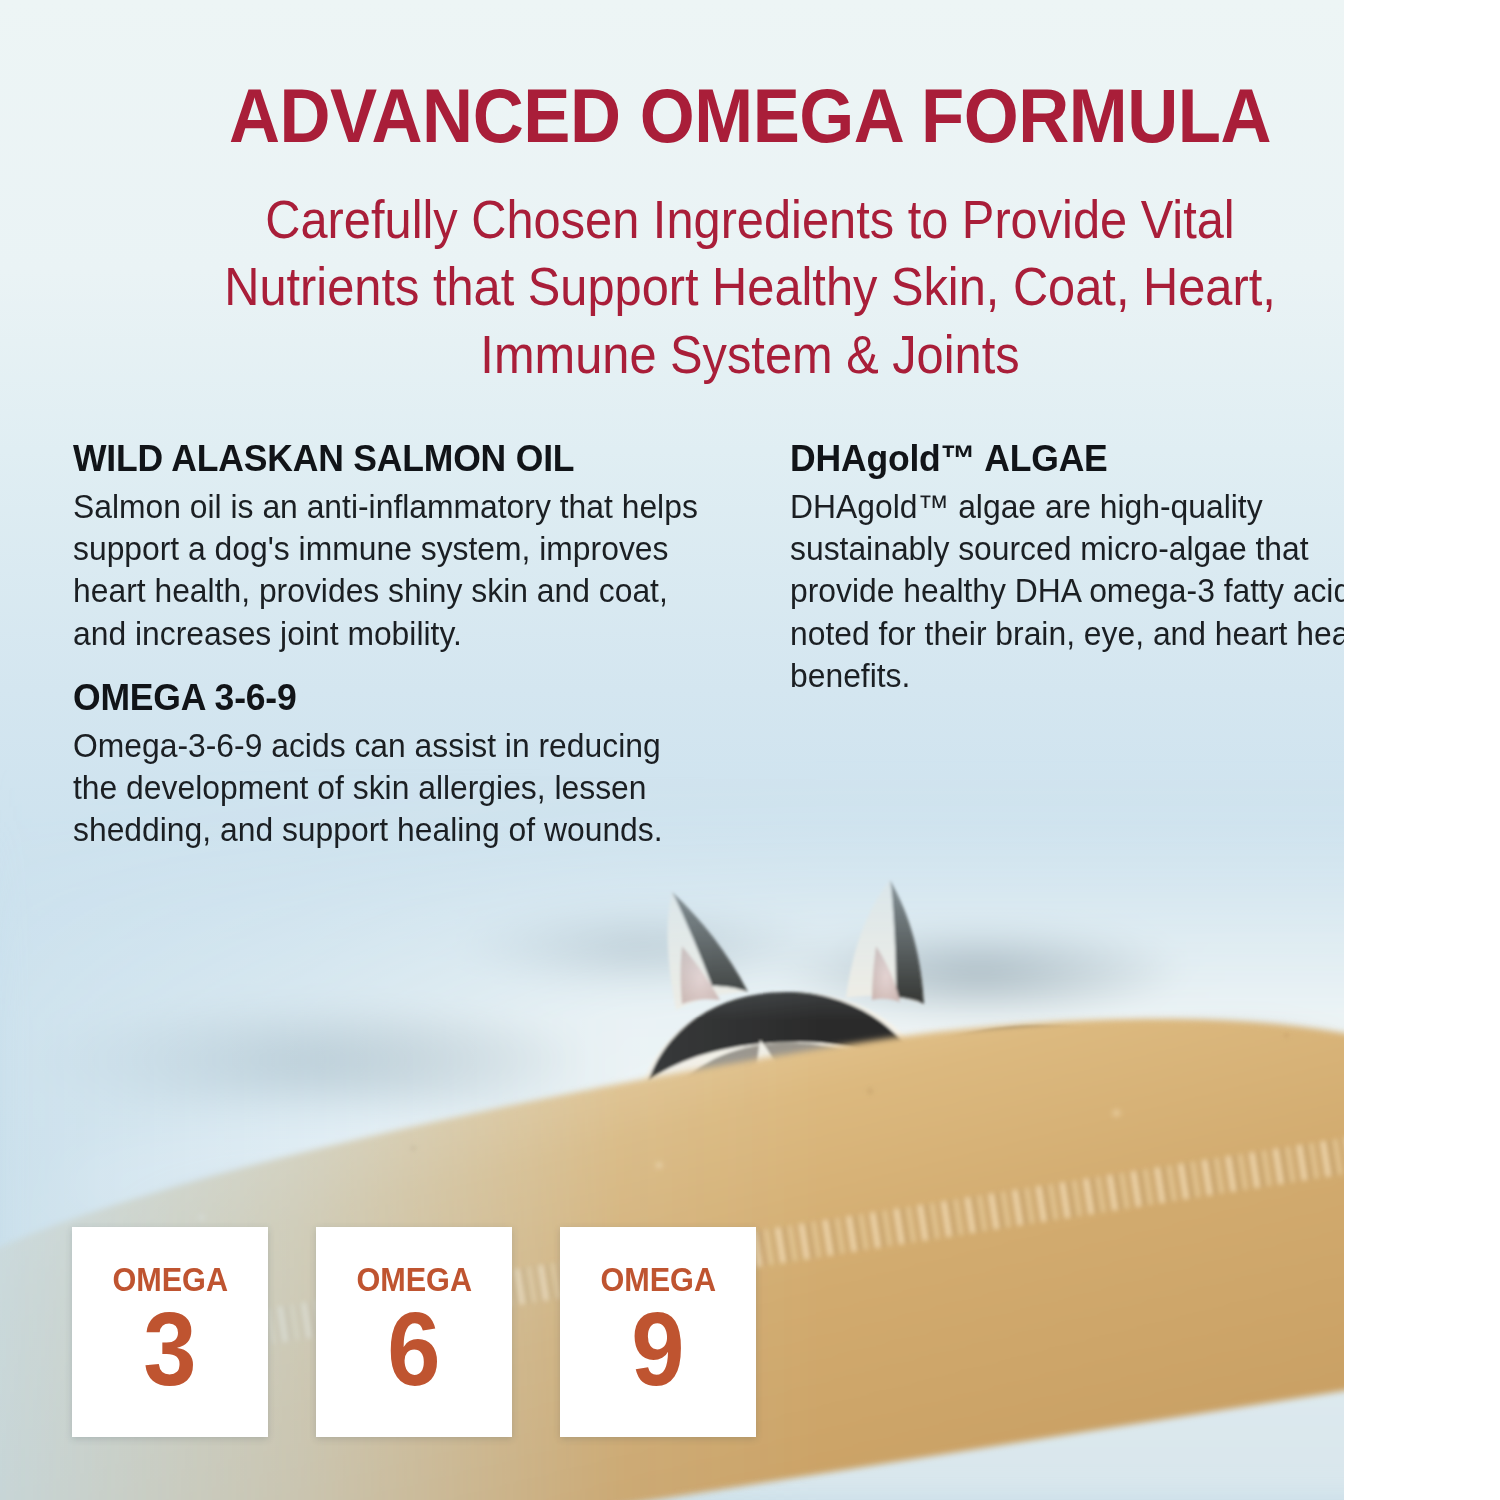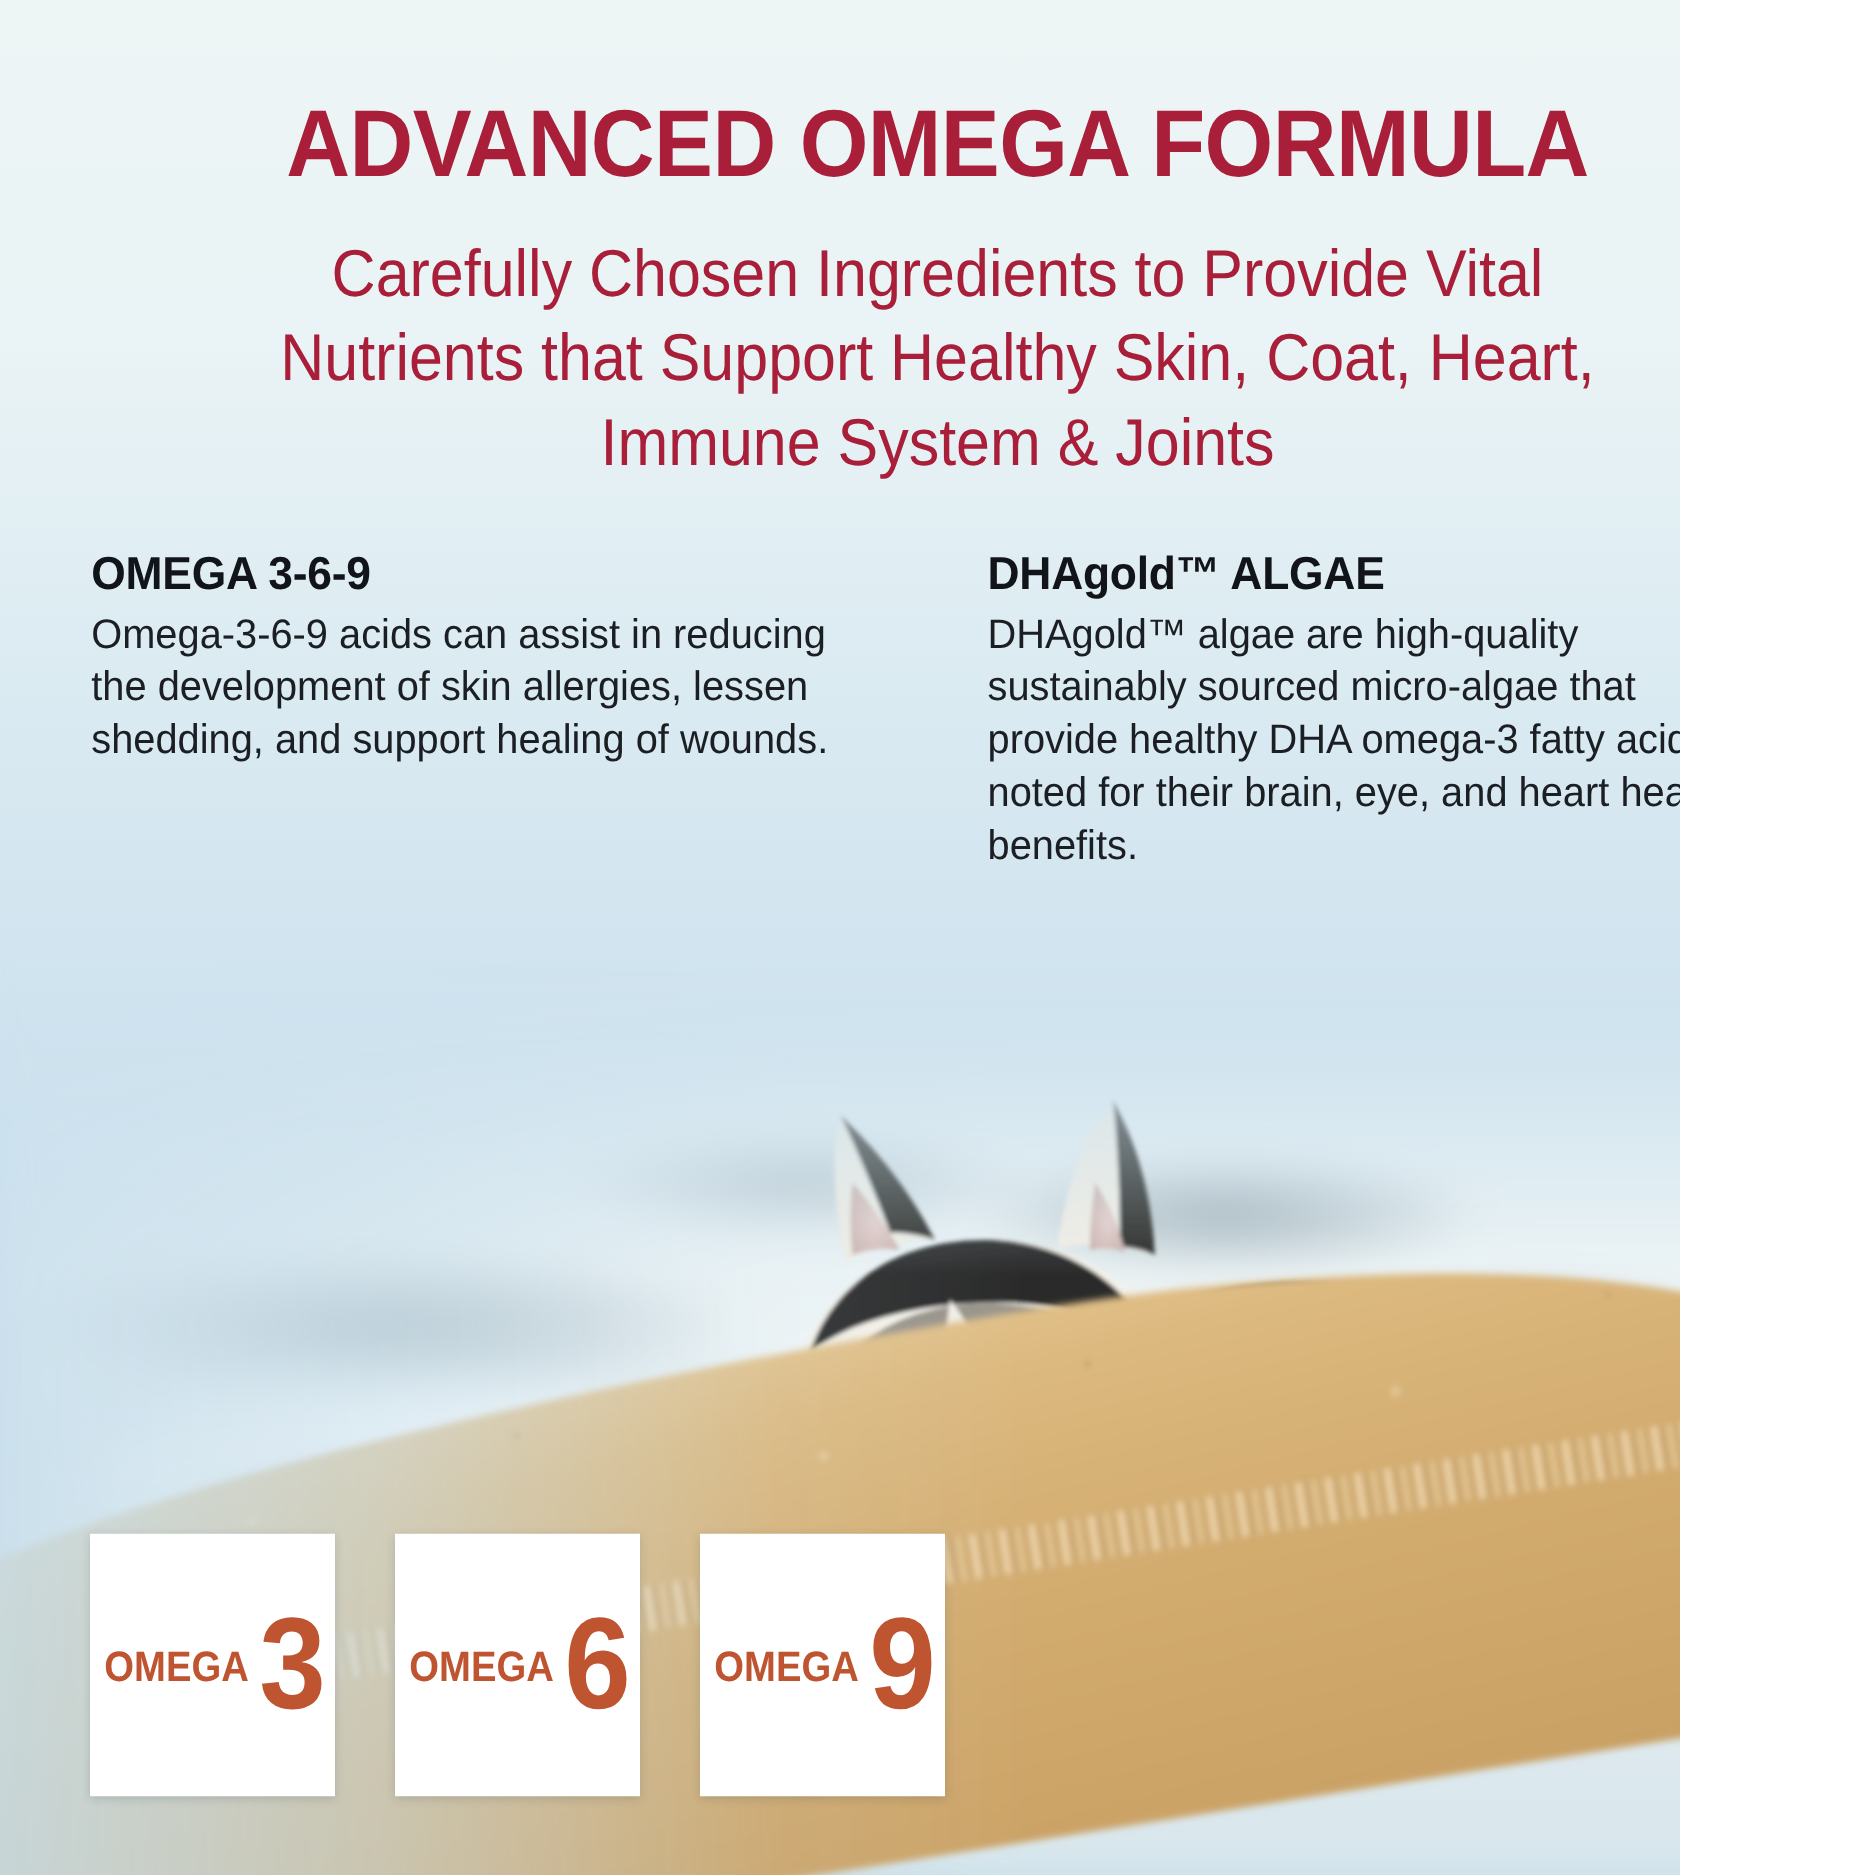--- a/index.html
+++ b/index.html
@@ -176,21 +176,21 @@
     position: absolute;
     left: 72px; top: 1227px;
     display: flex;
     gap: 48px;
   }
   .badge {
     width: 196px;
     height: 210px;
     background: #ffffff;
     display: flex;
-    flex-direction: row;
+    flex-direction: column;
     align-items: center;
     justify-content: center;
     box-shadow: 0 2px 7px rgba(40,60,75,0.18);
   }
   .badge-label {
     font-size: 34px;
     font-weight: bold;
     color: #bf5430;
     letter-spacing: 0px;
     transform: scaleX(0.9);
@@ -349,20 +349,24 @@
     <div class="sand"></div>
     <div class="sand-tex"></div>
     <div class="sand-crest"></div>
   </div>
 
   <div id="title">ADVANCED OMEGA FORMULA</div>
   <div id="subtitle">Carefully Chosen Ingredients to Provide Vital Nutrients that Support Healthy Skin, Coat, Heart, Immune System &amp; Joints</div>
 
   <div class="col" id="col-left">
     <div class="sec">
+      <h3 class="sec-head">WILD ALASKAN SALMON OIL</h3>
+      <p class="sec-body">Salmon oil is an anti-inflammatory that helps support a dog's immune system, improves heart health, provides shiny skin and coat, and increases joint mobility.</p>
+    </div>
+    <div class="sec">
       <h3 class="sec-head">OMEGA 3-6-9</h3>
       <p class="sec-body">Omega-3-6-9 acids can assist in reducing the development of skin allergies, lessen shedding, and support healing of wounds.</p>
     </div>
   </div>
 
   <div class="col" id="col-right">
     <div class="sec">
       <h3 class="sec-head">DHAgold™ ALGAE</h3>
       <p class="sec-body">DHAgold™ algae are high-quality sustainably sourced micro-algae that provide healthy DHA omega-3 fatty acids - noted for their brain, eye, and heart health benefits.</p>
     </div>

